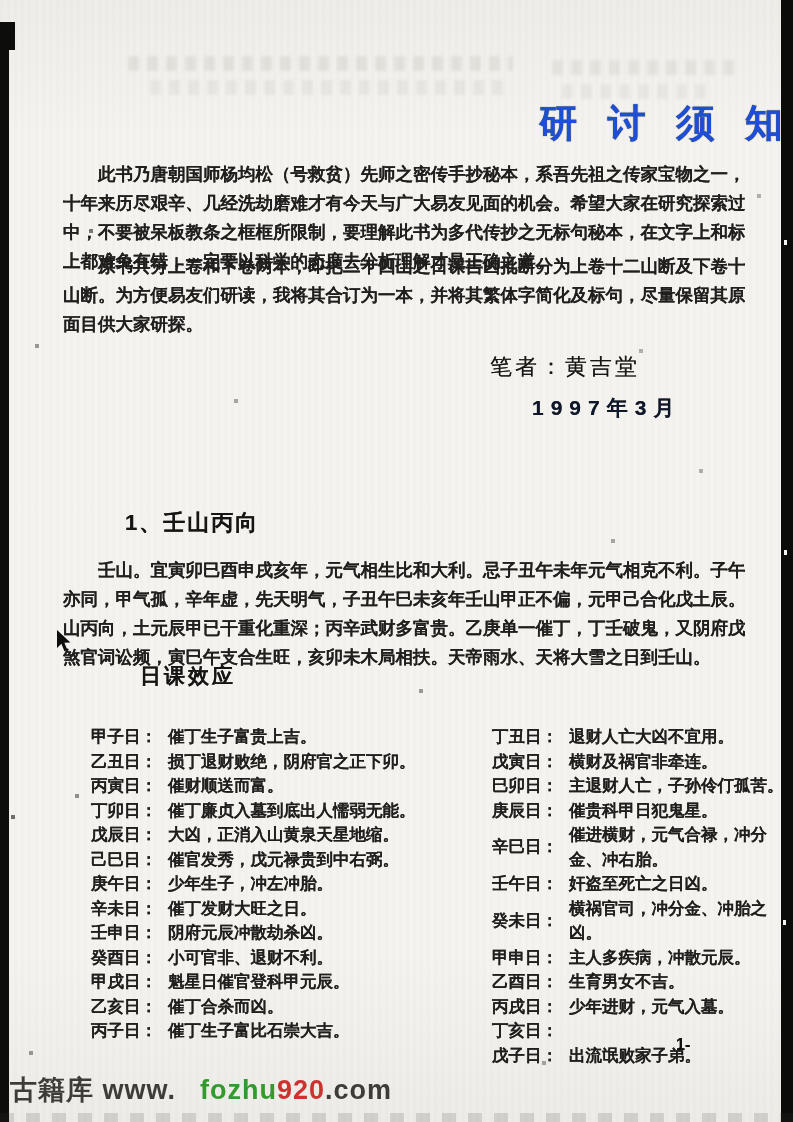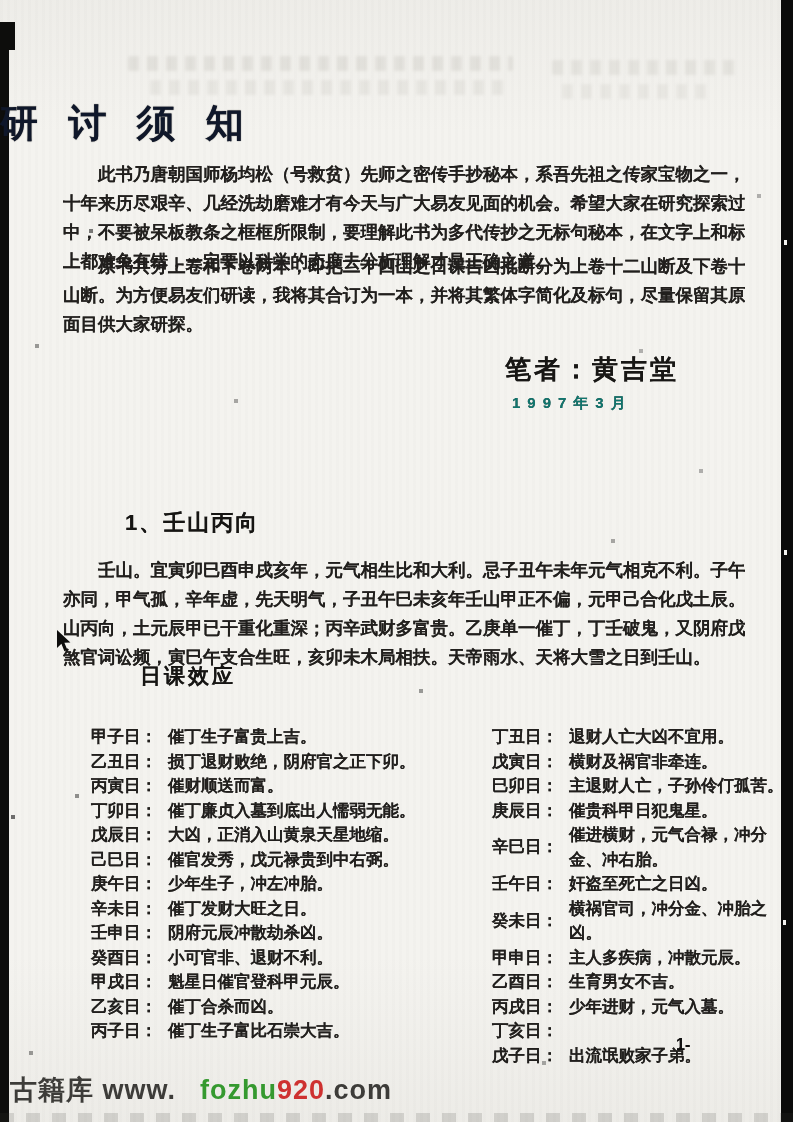--- a/index.html
+++ b/index.html
@@ -60,32 +60,32 @@
       700px 470px 0 1px rgba(20,20,20,.3),
       612px 540px 0 1px rgba(20,20,20,.35),
       758px 195px 0 1px rgba(20,20,20,.3),
       420px 690px 0 1px rgba(20,20,20,.4),
       543px 1062px 0 1px rgba(20,20,20,.35),
       30px 1052px 0 1px rgba(20,20,20,.4);
   }
   
   .scan-text{color:#211f1d;text-shadow:0 0 0.6px rgba(33,31,29,.8);}
   .doc-title{
-    position:absolute;left:0;right:0;top:98px;text-align:left;
-    font-size:38px;font-weight:bold;letter-spacing:10px;color:#0f172a;
+    position:absolute;left:0;right:0;top:98px;text-align:right;
+    font-size:38px;font-weight:bold;letter-spacing:10px;color:#1d4ed8;
     text-shadow:0 0 1px rgba(22,21,19,.9);
   }
   .para{position:absolute;left:63px;width:682px;font-size:17.5px;font-weight:600;line-height:29px;}
   .para .line{white-space:nowrap;overflow:hidden;}
   .para .indent{text-indent:2em;}
   .p1{top:160px;}
   .p2{top:252px;}
   .p3{top:556px;line-height:29px;}
-  .signature{position:absolute;left:505px;top:352px;font-size:26px;font-weight:bold;letter-spacing:3px;color:#181715;}
-  .sig-date{position:absolute;left:512px;top:394px;font-size:15px;font-weight:bold;letter-spacing:7px;color:#0f766e;}
+  .signature{position:absolute;left:490px;top:352px;font-size:22px;font-weight:normal;letter-spacing:3px;color:#181715;}
+  .sig-date{position:absolute;left:532px;top:394px;font-size:21px;font-weight:bold;letter-spacing:7px;color:#0f172a;}
   .section-heading{position:absolute;left:125px;top:508px;font-size:22px;font-weight:bold;letter-spacing:2px;color:#161513;}
   .list-heading{position:absolute;left:140px;top:662px;font-size:21px;font-weight:bold;letter-spacing:3px;color:#161513;}
   .day-col{position:absolute;top:724px;font-size:16.5px;font-weight:600;line-height:24.5px;}
   .col-left{left:63px;width:356px;}
   .col-right{left:436px;width:334px;margin-left:28px;}
   .day-row{display:flex;align-items:center;padding-left:28px;}
   .day-label{flex:0 0 77px;white-space:nowrap;}
   .day-text{flex:1;}
   .page-number{position:absolute;left:676px;top:1036px;font-size:16px;font-weight:bold;color:#111;}
   .watermark{

